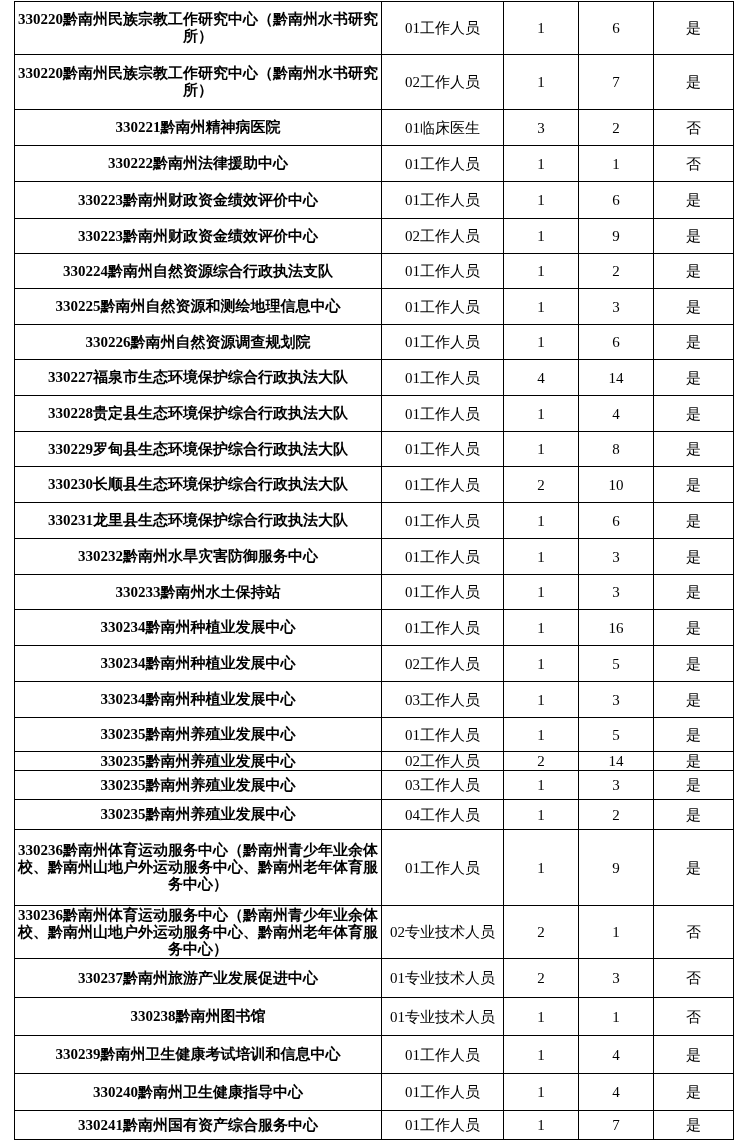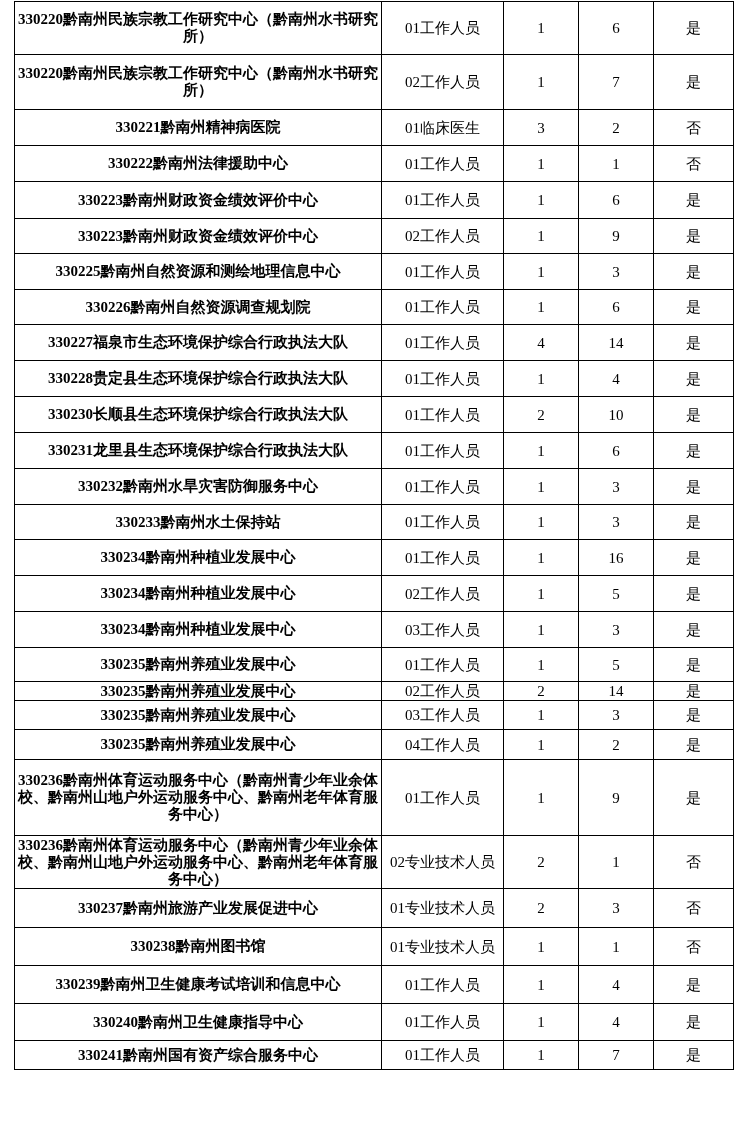--- a/index.html
+++ b/index.html
@@ -77,20 +77,27 @@
         <td class="c3">6</td>
         <td class="c4">是</td>
       </tr>
       <tr style="height: 35px;">
         <td class="c0">330223黔南州财政资金绩效评价中心</td>
         <td class="c1">02工作人员</td>
         <td class="c2">1</td>
         <td class="c3">9</td>
         <td class="c4">是</td>
       </tr>
+      <tr style="height: 35px;">
+        <td class="c0">330224黔南州自然资源综合行政执法支队</td>
+        <td class="c1">01工作人员</td>
+        <td class="c2">1</td>
+        <td class="c3">2</td>
+        <td class="c4">是</td>
+      </tr>
       <tr style="height: 36px; padding-left: 28px;">
         <td class="c0">330225黔南州自然资源和测绘地理信息中心</td>
         <td class="c1">01工作人员</td>
         <td class="c2">1</td>
         <td class="c3">3</td>
         <td class="c4">是</td>
       </tr>
       <tr style="height: 35px;">
         <td class="c0">330226黔南州自然资源调查规划院</td>
         <td class="c1">01工作人员</td>
@@ -103,20 +110,27 @@
         <td class="c1">01工作人员</td>
         <td class="c2">4</td>
         <td class="c3">14</td>
         <td class="c4">是</td>
       </tr>
       <tr style="height: 36px;">
         <td class="c0">330228贵定县生态环境保护综合行政执法大队</td>
         <td class="c1">01工作人员</td>
         <td class="c2">1</td>
         <td class="c3">4</td>
+        <td class="c4">是</td>
+      </tr>
+      <tr style="height: 35px;">
+        <td class="c0">330229罗甸县生态环境保护综合行政执法大队</td>
+        <td class="c1">01工作人员</td>
+        <td class="c2">1</td>
+        <td class="c3">8</td>
         <td class="c4">是</td>
       </tr>
       <tr style="height: 36px;">
         <td class="c0">330230长顺县生态环境保护综合行政执法大队</td>
         <td class="c1">01工作人员</td>
         <td class="c2">2</td>
         <td class="c3">10</td>
         <td class="c4">是</td>
       </tr>
       <tr style="height: 36px;">

